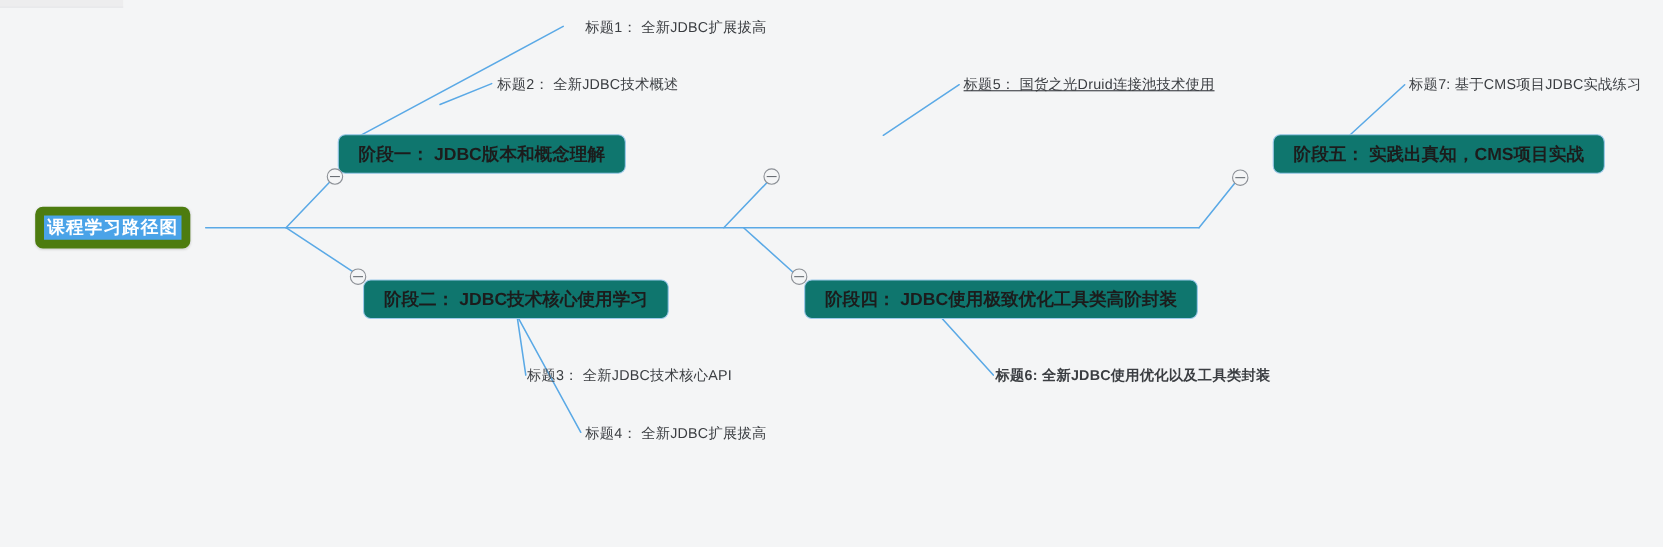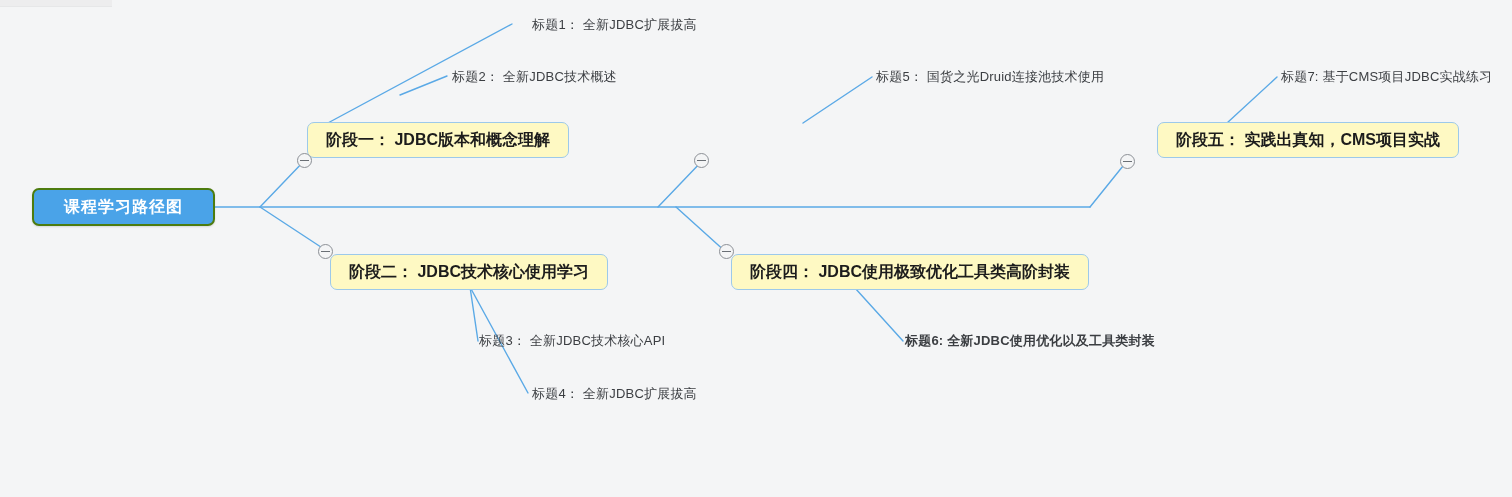--- a/index.html
+++ b/index.html
@@ -35,40 +35,40 @@
     left: 0; top: 0;
     width: 1512px;
     height: 497px;
     pointer-events: none;
   }
   
   .root-node {
     position: absolute;
     left: 32px;
     top: 188px;
-    width: 183px;
+    width: 141px;
     height: 38px;
     box-sizing: border-box;
     background: #4aa3e8;
-    border: 2px solid #4d7c0f;
+    border: 8px solid #4d7c0f;
     border-radius: 7px;
     display: flex;
     align-items: center;
     justify-content: center;
     color: #ffffff;
     font-size: 16px;
     font-weight: 700;
     letter-spacing: 1px;
     box-shadow: 0 1px 2px rgba(0,0,0,0.12);
   }
   
   .stage-node {
     position: absolute;
     box-sizing: border-box;
-    background: #fef9c3;
+    background: #0f766e;
     border: 1px solid #9cc9ea;
     border-radius: 7px;
     display: flex;
     align-items: center;
     justify-content: center;
     color: #1c1c1c;
     font-size: 16px;
     font-weight: 700;
     height: 36px;
     padding: 0 18px;
@@ -168,20 +168,20 @@
   <div class="toggle" style="left:1120px; top:154px;"></div>
 
   <div class="leaf-label" style="left:532px; top:16px;">标题1：  全新JDBC扩展拔高</div>
 
   <div class="leaf-label" style="left:452px; top:68px;">标题2：  全新JDBC技术概述</div>
 
   <div class="leaf-label" style="left:479px; top:332px;">标题3：  全新JDBC技术核心API</div>
 
   <div class="leaf-label" style="left:532px; top:385px;">标题4：  全新JDBC扩展拔高</div>
 
-  <div class="leaf-label" style="left:876px; top:68px;">标题5：  国货之光Druid连接池技术使用</div>
+  <div class="leaf-label" style="left:876px; top:68px;text-decoration:underline;">标题5：  国货之光Druid连接池技术使用</div>
 
   <div class="leaf-label" style="left:905px; top:332px;font-weight:bold;">标题6: 全新JDBC使用优化以及工具类封装</div>
 
   <div class="leaf-label" style="left:1281px; top:68px;">标题7: 基于CMS项目JDBC实战练习</div>
 
 
 </div>
 
 </body></html>

